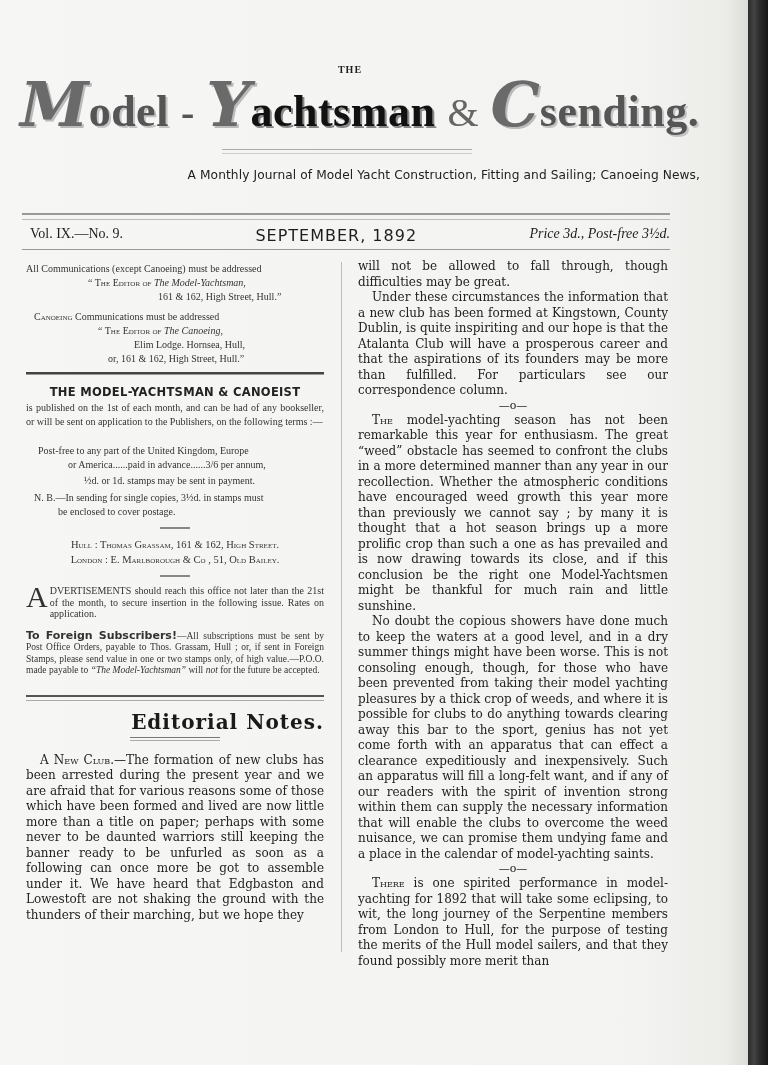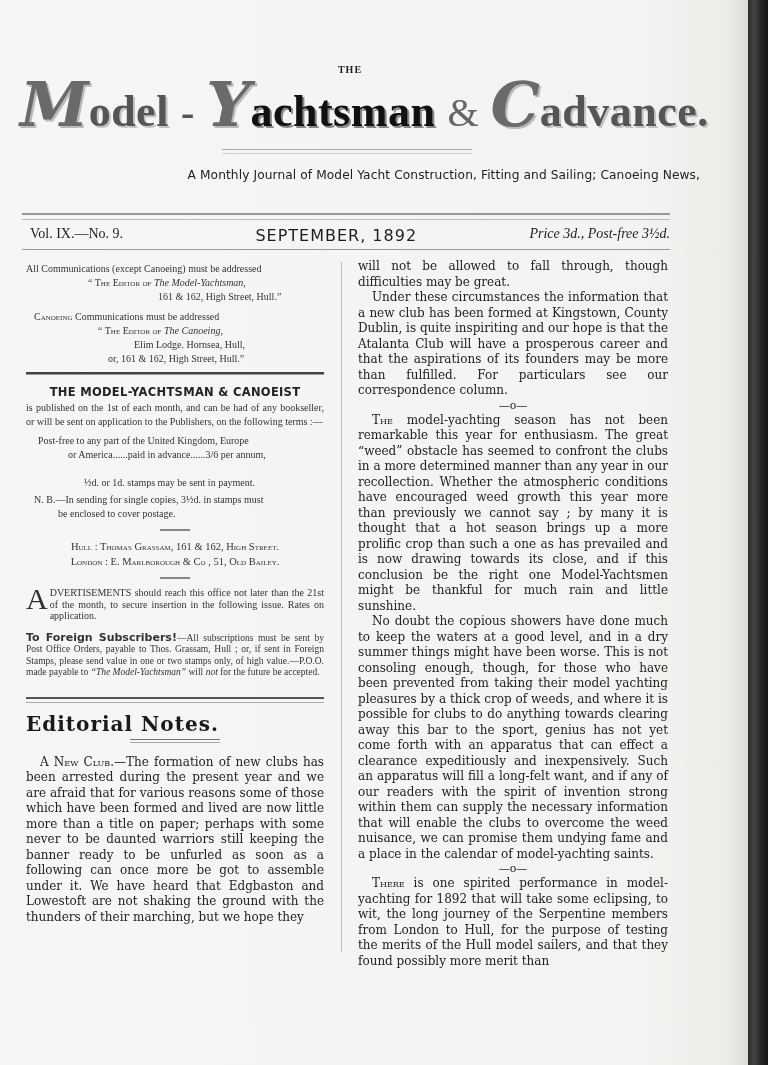--- a/index.html
+++ b/index.html
@@ -95,41 +95,41 @@
     .pub-term2 { padding-left: 42px; }
     .pub-term3 { padding-left: 58px; }
     .pub-nb { padding-left: 8px; }
     .pub-nb2 { padding-left: 32px; }
     .pubs { text-align: center; font-size: 10.5px; line-height: 15px; }
     .ads { text-align: justify; font-size: 10px; line-height: 11.5px; }
     .ads .dropcap { float: left; font-size: 30px; line-height: 24px; margin: 0 2px 0 0; font-family: "Liberation Serif", serif; }
     .foreign { text-align: justify; font-size: 9.5px; line-height: 11.5px; margin-top: 10px; }
     .foreign .fs-head { font-family: "DejaVu Sans", sans-serif; font-weight: bold; font-size: 11px; }
     .ed-rule-top { height: 3px; border-top: 2px solid #555; border-bottom: 1px solid #aaa; margin: 18px 0 14px; }
-    .ed-title { text-align: left; font-family: "DejaVu Serif", serif; font-weight: bold; font-size: 20px; letter-spacing: 1px; color: #1a1a1a; }
+    .ed-title { text-align: right; font-family: "DejaVu Serif", serif; font-weight: bold; font-size: 20px; letter-spacing: 1px; color: #1a1a1a; }
     .ed-rule-bot { width: 90px; height: 2px; margin: 8px auto 12px; border-top: 1px solid #777; border-bottom: 1px solid #aaa; }
     .ed-body { font-family: "DejaVu Serif", serif; font-size: 12px; line-height: 15.5px; color: #222; text-align: justify; }
     .sep { text-align: center; margin: 0; line-height: 14px; font-size: 11px; }
   </style>
 </head>
 <body>
 
 <div class="page">
 
   <div class="the-label">THE</div>
 
   <div class="masthead">
     <span class="mast-cap">M</span>
     <span class="mast-word">odel</span>
     <span class="mast-dash">-</span>
     <span class="mast-cap">Y</span>
     <span class="mast-word dark">achtsman</span>
     <span class="mast-amp">&amp;</span>
     <span class="mast-cap">C</span>
-    <span class="mast-word">advance.</span>
+    <span class="mast-word">sending.</span>
   </div>
   <div class="title-rule"></div>
 
   <div class="subtitle">
     <span class="l1">A Monthly Journal of Model Yacht Construction, Fitting and Sailing; Canoeing News,</span>
   </div>
 
   <div class="rule-double" style="top:213px"></div>
 
   <div class="issue-line">
@@ -150,23 +150,23 @@
       <div class="addr5"><span class="sc">“ The Editor of </span><span class="it">The Canoeing,</span></div>
       <div class="addr3" style="padding-left:108px">Elim Lodge. Hornsea, Hull,</div>
       <div style="padding-left:82px">or,   161 &amp; 162, High Street, Hull.”</div>
     </div>
 
     <div class="full-rule"></div>
 
     <div>
       <div class="section-head">THE MODEL-YACHTSMAN &amp; CANOEIST</div>
       <div class="just">is published on the 1st of each month, and can be had of any bookseller, or will be sent on application to the Publishers, on the following terms :—</div>
-      <div class="pub-term1" style="margin-top:5px">Post-free to any part of the United Kingdom, Europe</div>
+      <div class="pub-term1" style="margin-top:15px">Post-free to any part of the United Kingdom, Europe</div>
       <div class="pub-term2">or America......paid in advance......3/6 per annum,</div>
-      <div class="pub-term3" style="margin-top:14px">½d. or 1d. stamps may be sent in payment.</div>
+      <div class="pub-term3" style="margin-top:2px">½d. or 1d. stamps may be sent in payment.</div>
       <div class="pub-nb" style="margin-top:3px">N. B.—In sending for single copies, 3½d. in stamps must</div>
       <div class="pub-nb2">be enclosed to cover postage.</div>
     </div>
 
     <div class="short-rule"></div>
 
     <div class="pubs">
       <div class="sc">Hull :  Thomas Grassam, 161 &amp; 162, High Street.</div>
       <div class="sc">London :  E. Marlborough &amp; Co , 51, Old Bailey.</div>
     </div>

